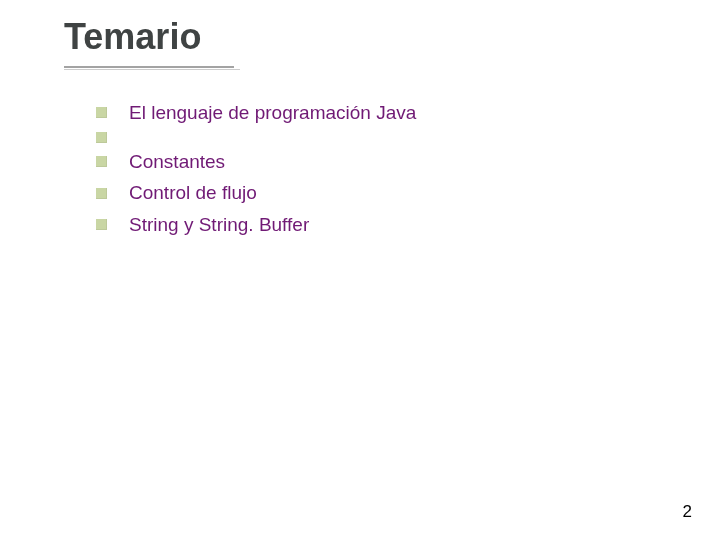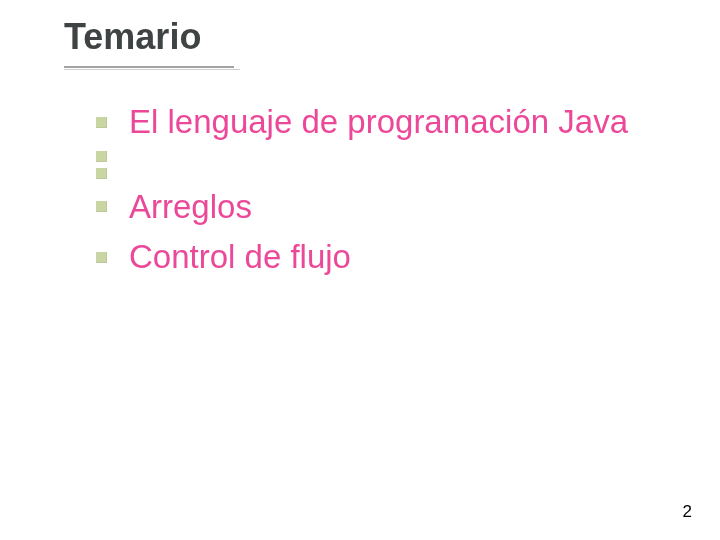--- a/index.html
+++ b/index.html
@@ -65,22 +65,22 @@
   }
   .bullet-icon {
     width: 11px;
     height: 11px;
     background: #c9d6a4;
     margin-right: 22px;
     flex: 0 0 auto;
     box-shadow: inset -1px -1px 0 rgba(0,0,0,0.06);
   }
   .item-text {
-    font-size: 33px;
-    color: #ec4899;
+    font-size: 19px;
+    color: #701a75;
   }
   .page-num {
     position: absolute;
     right: 28px;
     bottom: 18px;
     font-size: 17px;
     color: #000;
   }
 </style>
 </head>
@@ -98,26 +98,27 @@
     <ul class="bullets">
       <li>
         <span class="bullet-icon"></span>
         <span class="item-text">El lenguaje de programación Java</span>
       </li>
       <li>
         <span class="bullet-icon"></span>
       </li>
       <li>
         <span class="bullet-icon"></span>
-      </li>
-      <li>
-        <span class="bullet-icon"></span>
-        <span class="item-text">Arreglos</span>
+        <span class="item-text">Constantes</span>
       </li>
       <li>
         <span class="bullet-icon"></span>
         <span class="item-text">Control de flujo</span>
+      </li>
+      <li>
+        <span class="bullet-icon"></span>
+        <span class="item-text">String y String. Buffer</span>
       </li>
     </ul>
   </div>
 
   <div class="page-num">2</div>
 </div>
 
 </body></html>

